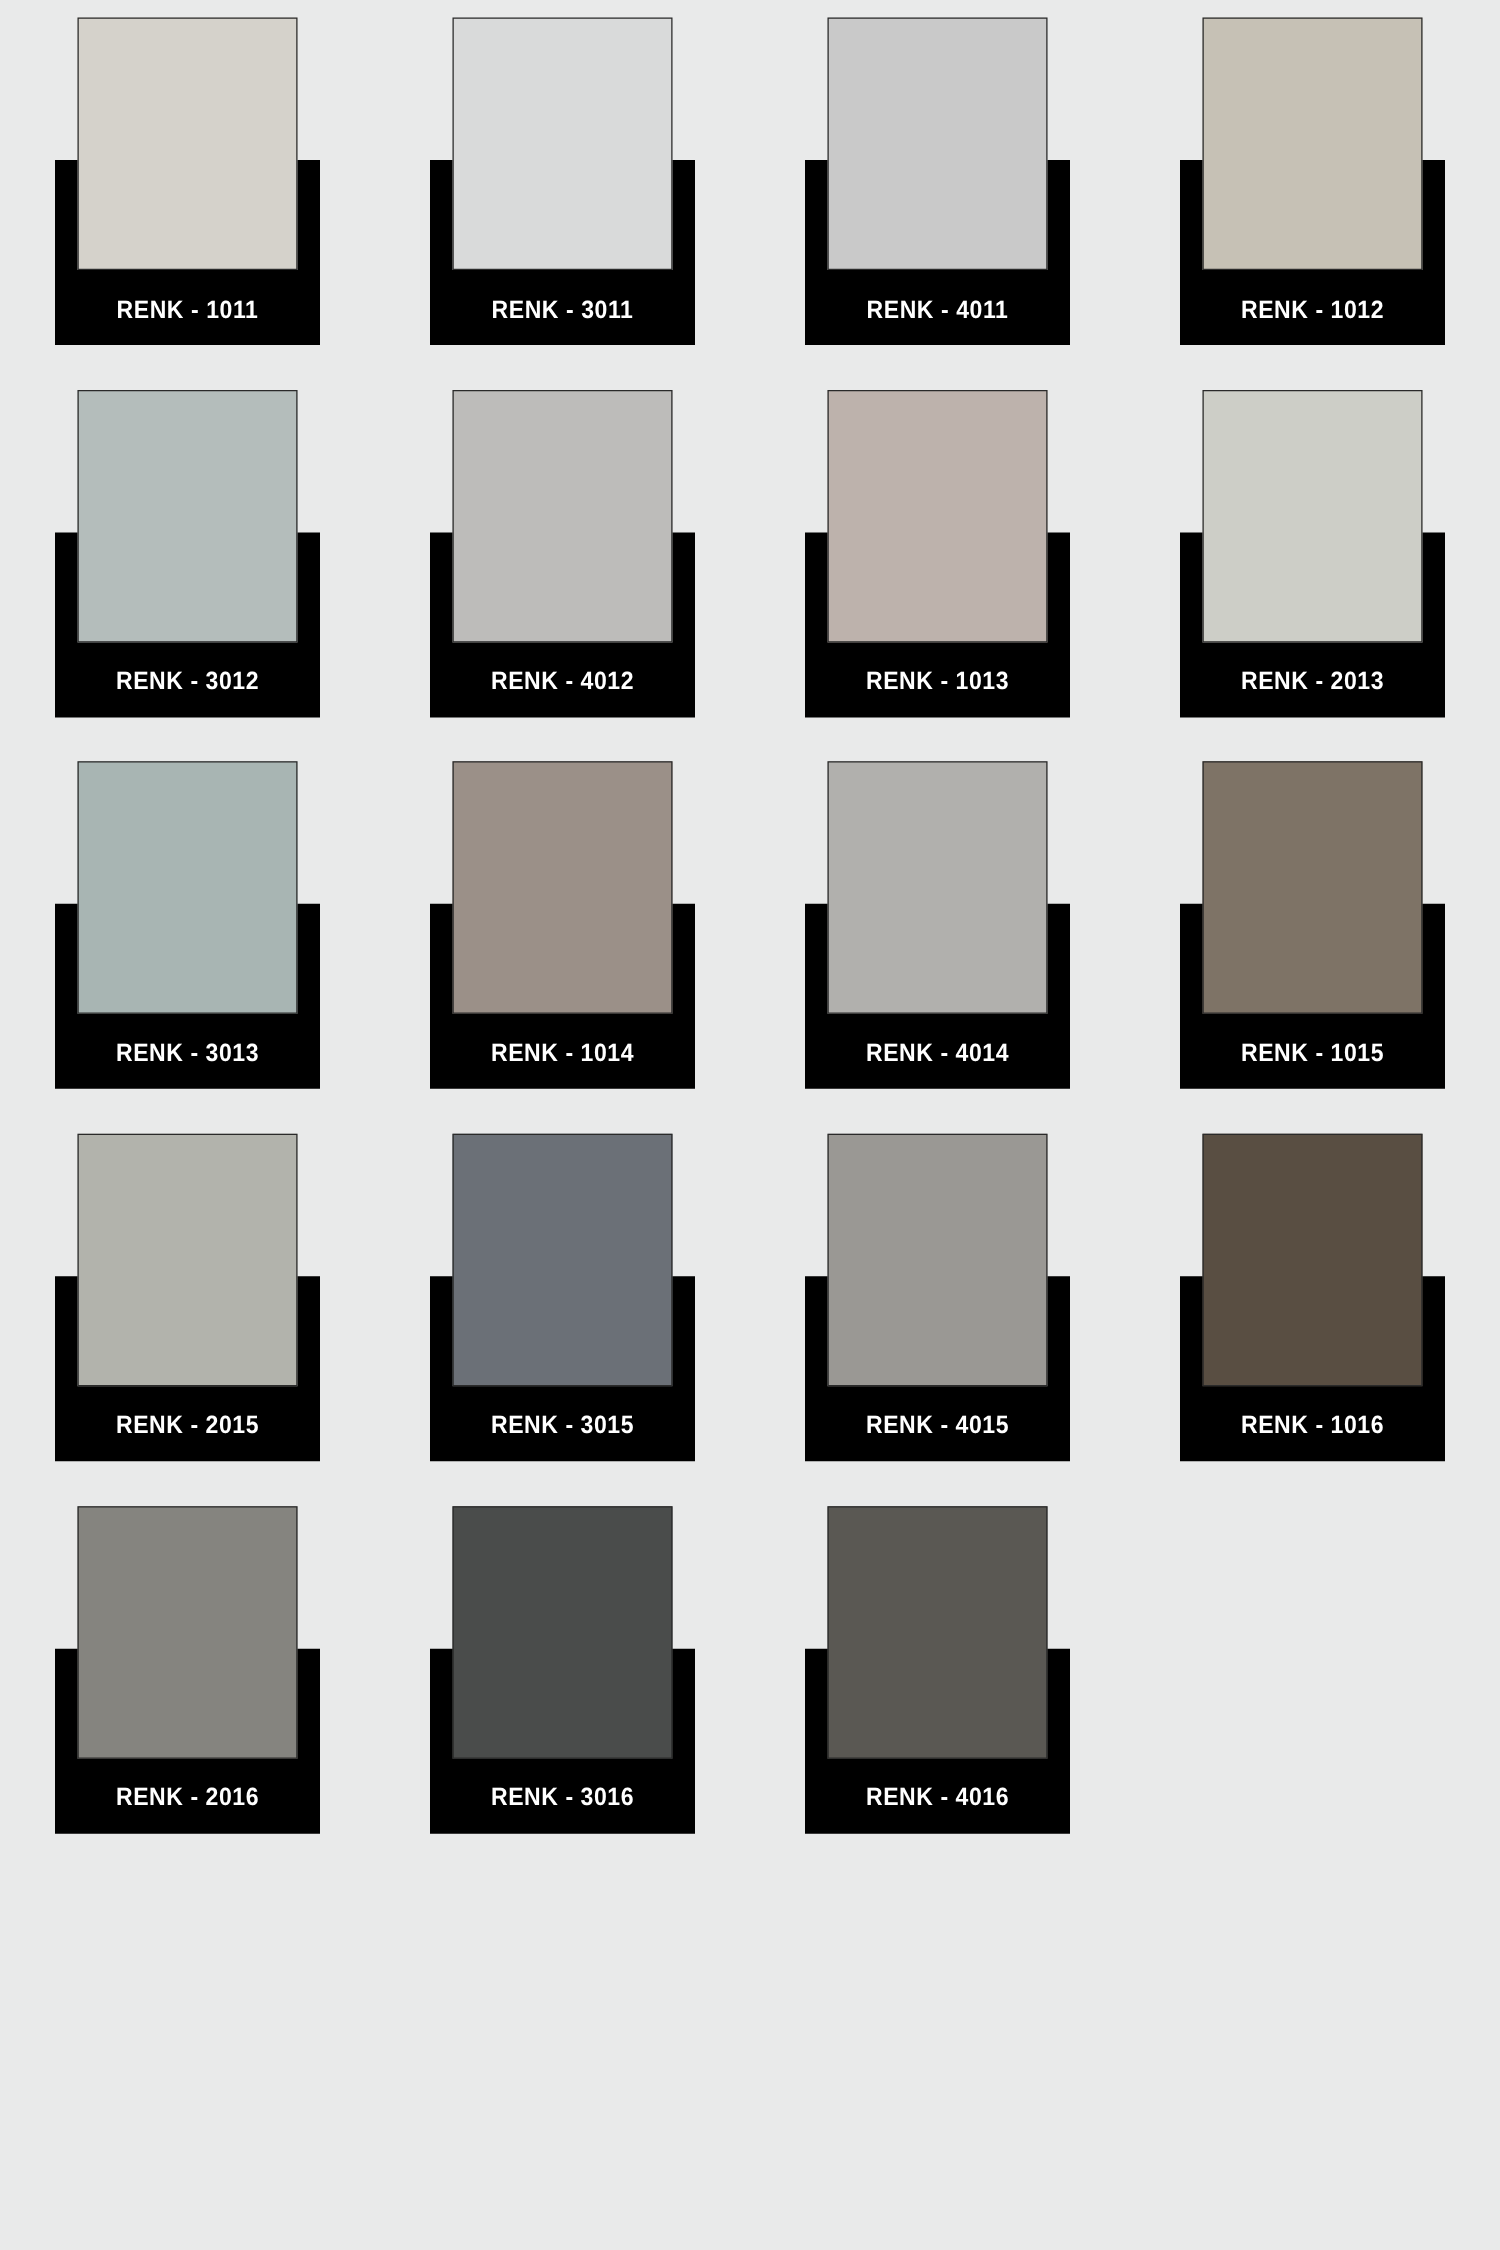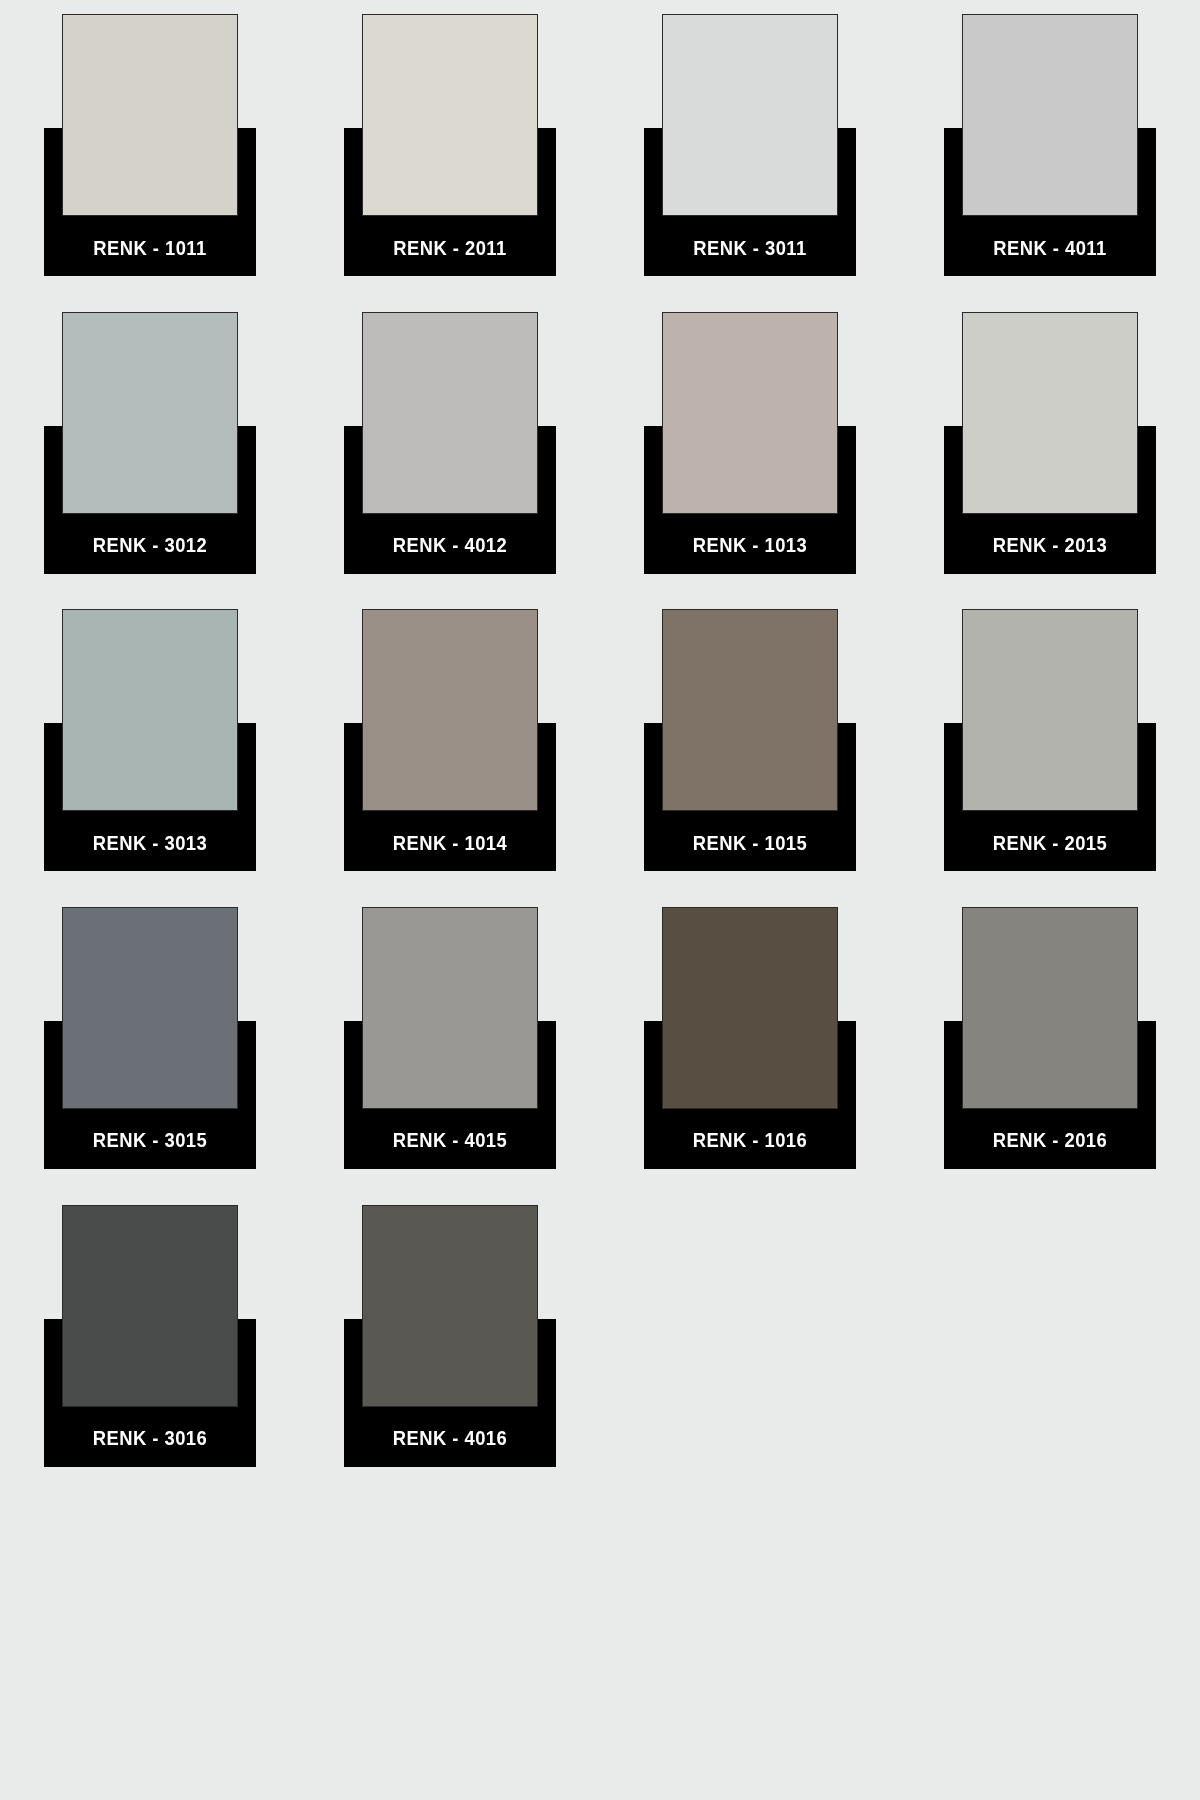--- a/index.html
+++ b/index.html
@@ -95,41 +95,41 @@
       <div class="cell">
         <div class="card">
           <div class="plate" style="background: rgb(0, 0, 0);"></div>
           <div class="chip" style="background: rgb(213, 210, 203); border-color: rgb(42, 42, 42);"></div>
           <div class="label" style="color: rgb(255, 255, 255);">RENK - 1011</div>
         </div>
       </div>
       <div class="cell">
         <div class="card">
           <div class="plate" style="background: rgb(0, 0, 0);"></div>
-          <div class="chip" style="background: rgb(220, 218, 208); border-color: rgb(42, 42, 42);"></div>
-          <div class="label" style="color: rgb(255, 255, 255);">RENK - 2011</div>
-        </div>
-      </div>
-      <div class="cell">
-        <div class="card">
-          <div class="plate" style="background: rgb(0, 0, 0);"></div>
           <div class="chip" style="background: rgb(217, 218, 218); border-color: rgb(42, 42, 42);"></div>
           <div class="label" style="color: rgb(255, 255, 255);">RENK - 3011</div>
         </div>
       </div>
       <div class="cell">
         <div class="card">
           <div class="plate" style="background: rgb(0, 0, 0);"></div>
           <div class="chip" style="background: rgb(201, 201, 201); border-color: rgb(42, 42, 42);"></div>
           <div class="label" style="color: rgb(255, 255, 255);">RENK - 4011</div>
         </div>
       </div>
       <div class="cell">
         <div class="card">
           <div class="plate" style="background: rgb(0, 0, 0);"></div>
+          <div class="chip" style="background: rgb(198, 193, 181); border-color: rgb(42, 42, 42);"></div>
+          <div class="label" style="color: rgb(255, 255, 255);">RENK - 1012</div>
+        </div>
+      </div>
+      <div class="cell">
+        <div class="card">
+          <div class="plate" style="background: rgb(0, 0, 0);"></div>
           <div class="chip" style="background: rgb(180, 189, 187); border-color: rgb(42, 42, 42);"></div>
           <div class="label" style="color: rgb(255, 255, 255);">RENK - 3012</div>
         </div>
       </div>
       <div class="cell">
         <div class="card">
           <div class="plate" style="background: rgb(0, 0, 0);"></div>
           <div class="chip" style="background: rgb(189, 188, 186); border-color: rgb(42, 42, 42);"></div>
           <div class="label" style="color: rgb(255, 255, 255);">RENK - 4012</div>
         </div>
@@ -158,20 +158,27 @@
       <div class="cell">
         <div class="card">
           <div class="plate" style="background: rgb(0, 0, 0);"></div>
           <div class="chip" style="background: rgb(155, 144, 136); border-color: rgb(42, 42, 42);"></div>
           <div class="label" style="color: rgb(255, 255, 255);">RENK - 1014</div>
         </div>
       </div>
       <div class="cell">
         <div class="card">
           <div class="plate" style="background: rgb(0, 0, 0);"></div>
+          <div class="chip" style="background: rgb(177, 176, 173); border-color: rgb(42, 42, 42);"></div>
+          <div class="label" style="color: rgb(255, 255, 255);">RENK - 4014</div>
+        </div>
+      </div>
+      <div class="cell">
+        <div class="card">
+          <div class="plate" style="background: rgb(0, 0, 0);"></div>
           <div class="chip" style="background: rgb(126, 115, 102); border-color: rgb(42, 42, 42);"></div>
           <div class="label" style="color: rgb(255, 255, 255);">RENK - 1015</div>
         </div>
       </div>
       <div class="cell">
         <div class="card">
           <div class="plate" style="background: rgb(0, 0, 0);"></div>
           <div class="chip" style="background: rgb(178, 179, 172); border-color: rgb(42, 42, 42);"></div>
           <div class="label" style="color: rgb(255, 255, 255);">RENK - 2015</div>
         </div>

